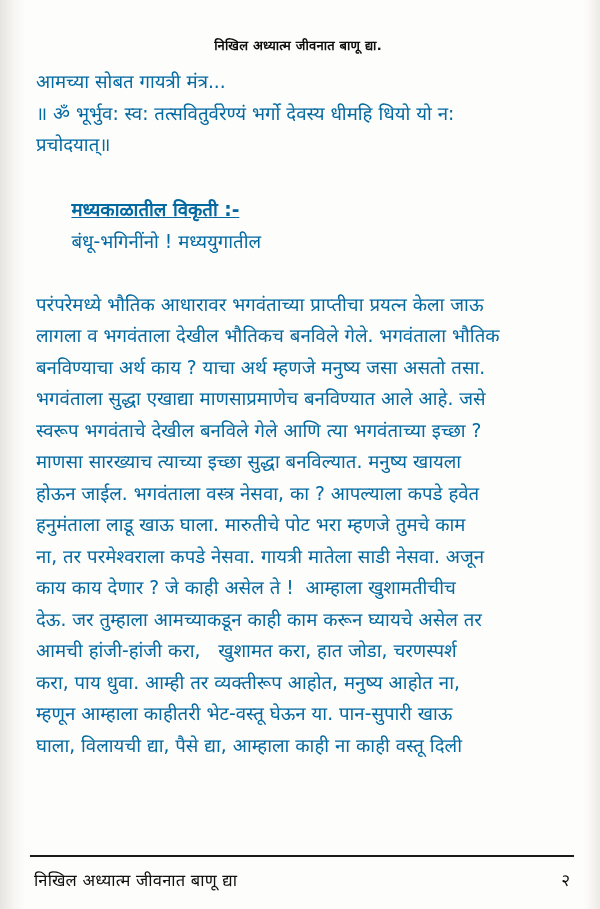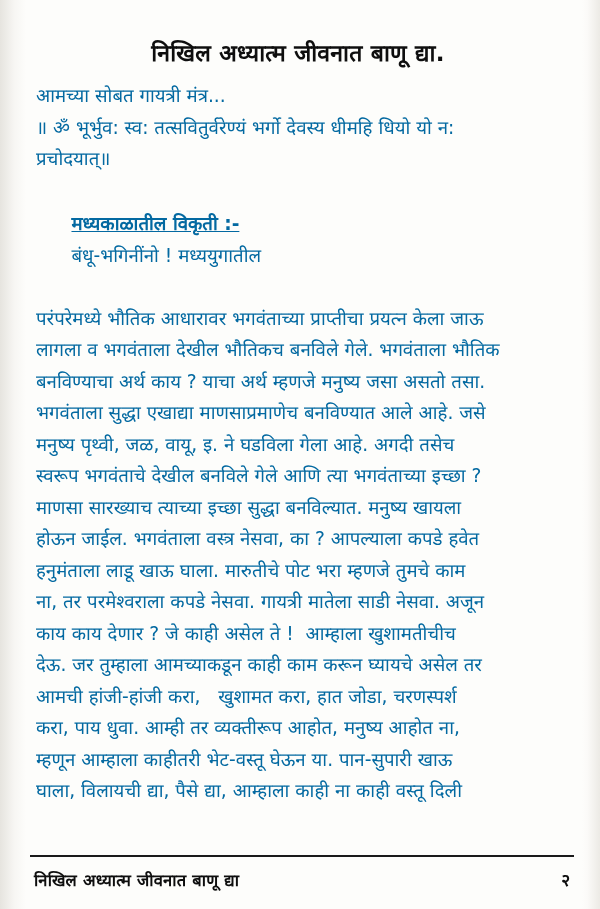--- a/index.html
+++ b/index.html
@@ -47,21 +47,21 @@
     top: 0;
     width: 556px;
     height: 909px;
     padding: 30px 18px 0 14px;
     box-sizing: border-box;
   }
 
   .doc-title {
     text-align: center;
     font-weight: bold;
-    font-size: 23px;
+    font-size: 13px;
     letter-spacing: 0.2px;
     margin: 6px 0 12px 0;
     color: #0e0e0e;
   }
 
   .line {
     font-size: 18.6px;
     line-height: 31.5px;
     text-align: justify;
     text-justify: inter-word;
@@ -96,21 +96,21 @@
   }
 
   .footer {
     position: absolute;
     left: 34px;
     right: 30px;
     bottom: 18px;
     display: flex;
     align-items: center;
     justify-content: space-between;
-    font-weight: bold;
+    font-weight: normal;
     font-size: 16.5px;
     color: #0e0e0e;
     margin-top: 43px;
   }
 
   .footer-title {
     letter-spacing: 0.2px;
   }
 
   .footer-page {
@@ -133,21 +133,20 @@
 
     <div class="line para-body">
       <span class="lead-in">मध्यकाळातील विकृती :-</span>
       <span>बंधू-भगिनींनो ! मध्ययुगातील</span>
     </div>
 
     <div class="line">परंपरेमध्ये भौतिक आधारावर भगवंताच्या प्राप्तीचा प्रयत्न केला जाऊ</div>
     <div class="line">लागला व भगवंताला देखील भौतिकच बनविले गेले. भगवंताला भौतिक</div>
     <div class="line">बनविण्याचा अर्थ काय ? याचा अर्थ म्हणजे मनुष्य जसा असतो तसा.</div>
     <div class="line">भगवंताला सुद्धा एखाद्या माणसाप्रमाणेच बनविण्यात आले आहे. जसे</div>
-    <div class="line">मनुष्य पृथ्वी, जळ, वायू, इ. ने घडविला गेला आहे. अगदी तसेच</div>
     <div class="line">स्वरूप भगवंताचे देखील बनविले गेले आणि त्या भगवंताच्या इच्छा ?</div>
     <div class="line">माणसा सारख्याच त्याच्या इच्छा सुद्धा बनविल्यात. मनुष्य खायला</div>
     <div class="line">होऊन जाईल. भगवंताला वस्त्र नेसवा, का ? आपल्याला कपडे हवेत</div>
     <div class="line">हनुमंताला लाडू खाऊ घाला. मारुतीचे पोट भरा म्हणजे तुमचे काम</div>
     <div class="line">ना, तर परमेश्वराला कपडे नेसवा. गायत्री मातेला साडी नेसवा. अजून</div>
     <div class="line">काय काय देणार ? जे काही असेल ते !  आम्हाला खुशामतीचीच</div>
     <div class="line">देऊ. जर तुम्हाला आमच्याकडून काही काम करून घ्यायचे असेल तर</div>
     <div class="line">आमची हांजी-हांजी करा,   खुशामत करा, हात जोडा, चरणस्पर्श</div>
     <div class="line">करा, पाय धुवा. आम्ही तर व्यक्तीरूप आहोत, मनुष्य आहोत ना,</div>
     <div class="line">म्हणून आम्हाला काहीतरी भेट-वस्तू घेऊन या. पान-सुपारी खाऊ</div>

